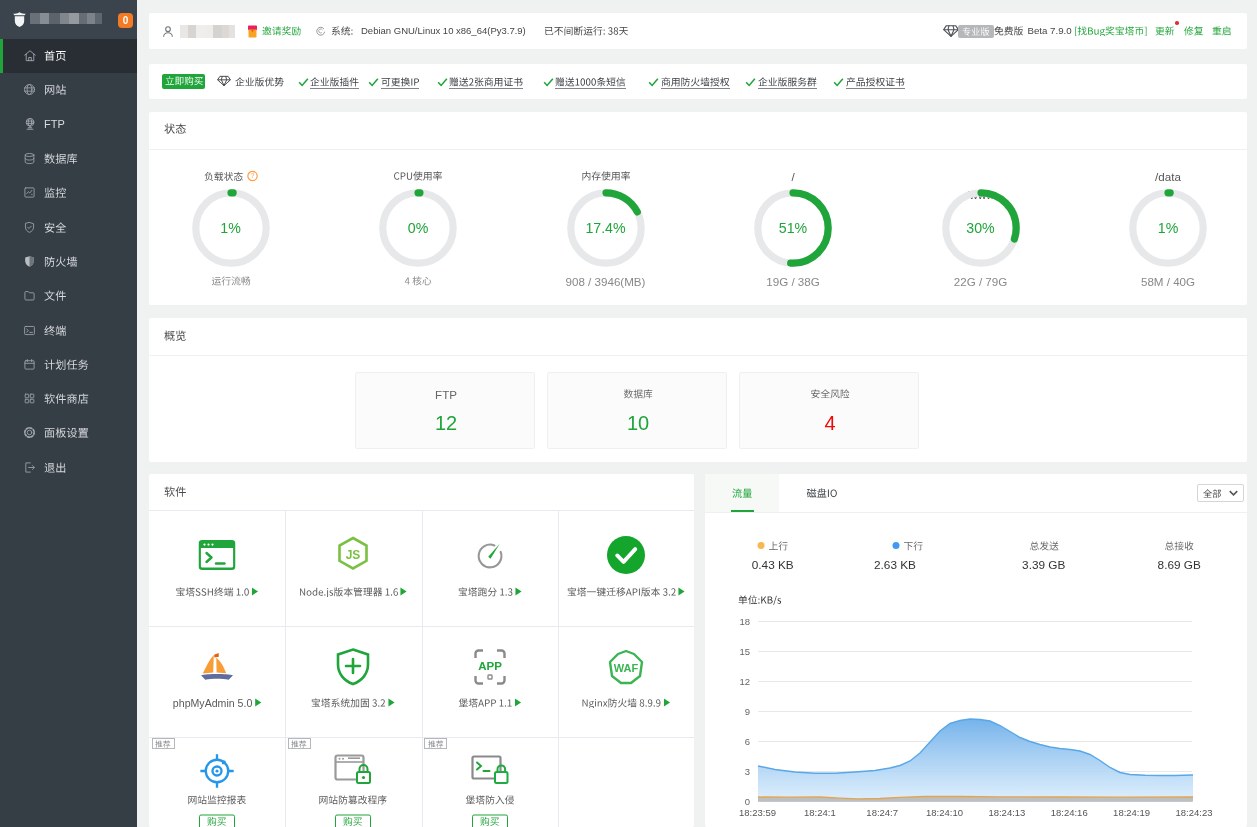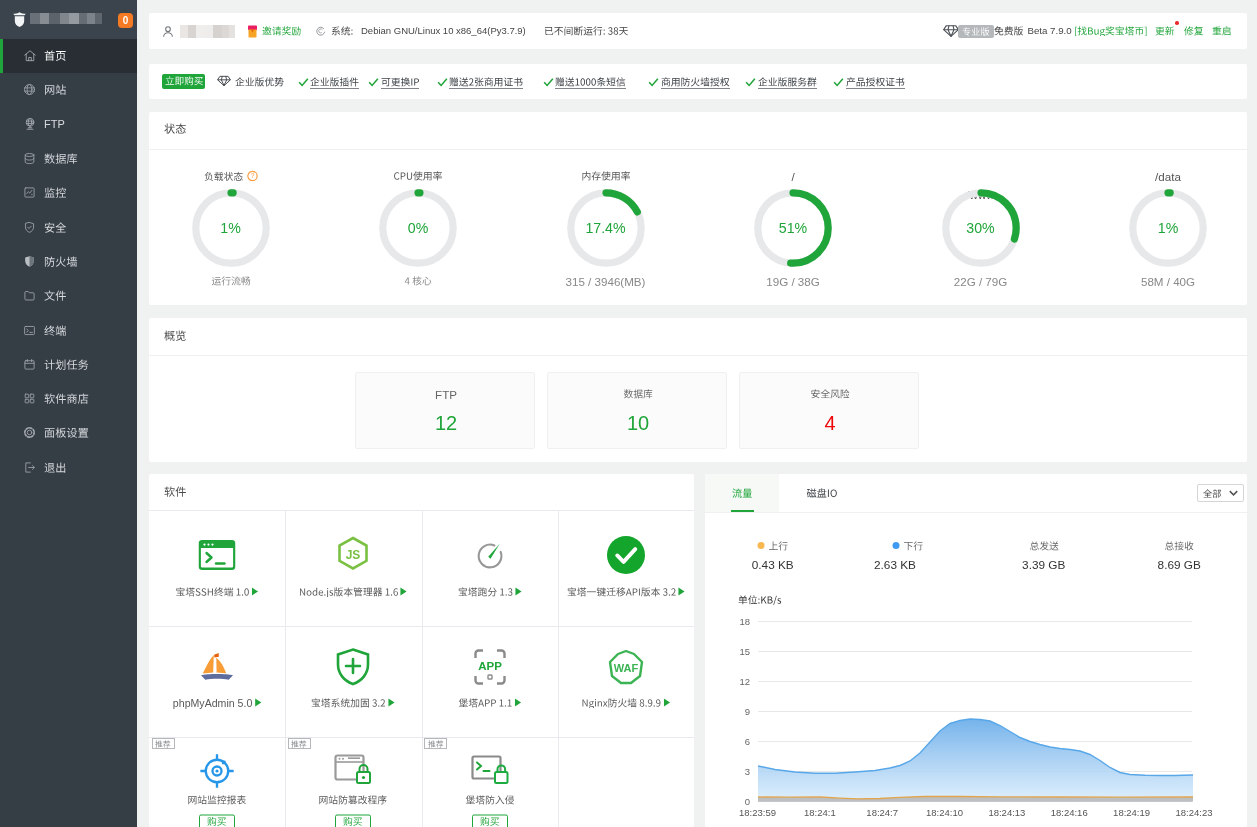--- a/index.html
+++ b/index.html
@@ -817,21 +817,21 @@
     <div style="position:absolute;left:456.5px;top:116.2px;transform:translate(-50%,-50%);display:flex;align-items:center;">
       <svg width="82" height="82">
         <circle cx="41" cy="41" r="35.2" fill="none" stroke="#e6e8ea" stroke-width="7.2"></circle>
         <circle cx="41" cy="41" r="35.2" fill="none" stroke="#20a53a" stroke-width="7.2" stroke-linecap="round" stroke-dasharray="38.5 221.2" transform="rotate(-90 41 41)"></circle>
       </svg>
     </div>
     <div style="position:absolute;left:456.5px;top:116.2px;transform:translate(-50%,-50%);display:flex;align-items:center;">
       <span style="font-family:Liberation Sans, sans-serif;font-size:14.2px;color:#20a53a">17.4%</span>
     </div>
     <div style="position:absolute;left:456.5px;top:169.5px;transform:translate(-50%,-50%);display:flex;align-items:center;">
-      <span style="font-family:'Liberation Sans',sans-serif;font-size:11.6px;color:#888">315 / 3946(MB)</span>
+      <span style="font-family:'Liberation Sans',sans-serif;font-size:11.6px;color:#888">908 / 3946(MB)</span>
     </div>
     <div style="position:absolute;left:644px;top:64.5px;transform:translate(-50%,-50%);display:flex;align-items:center;">
       <span style="font-family:'Liberation Sans',sans-serif;font-size:11.6px;color:#555">/</span>
     </div>
     <div style="position:absolute;left:644px;top:116.2px;transform:translate(-50%,-50%);display:flex;align-items:center;">
       <svg width="82" height="82">
         <circle cx="41" cy="41" r="35.2" fill="none" stroke="#e6e8ea" stroke-width="7.2"></circle>
         <circle cx="41" cy="41" r="35.2" fill="none" stroke="#20a53a" stroke-width="7.2" stroke-linecap="round" stroke-dasharray="112.8 221.2" transform="rotate(-90 41 41)"></circle>
       </svg>
     </div>

